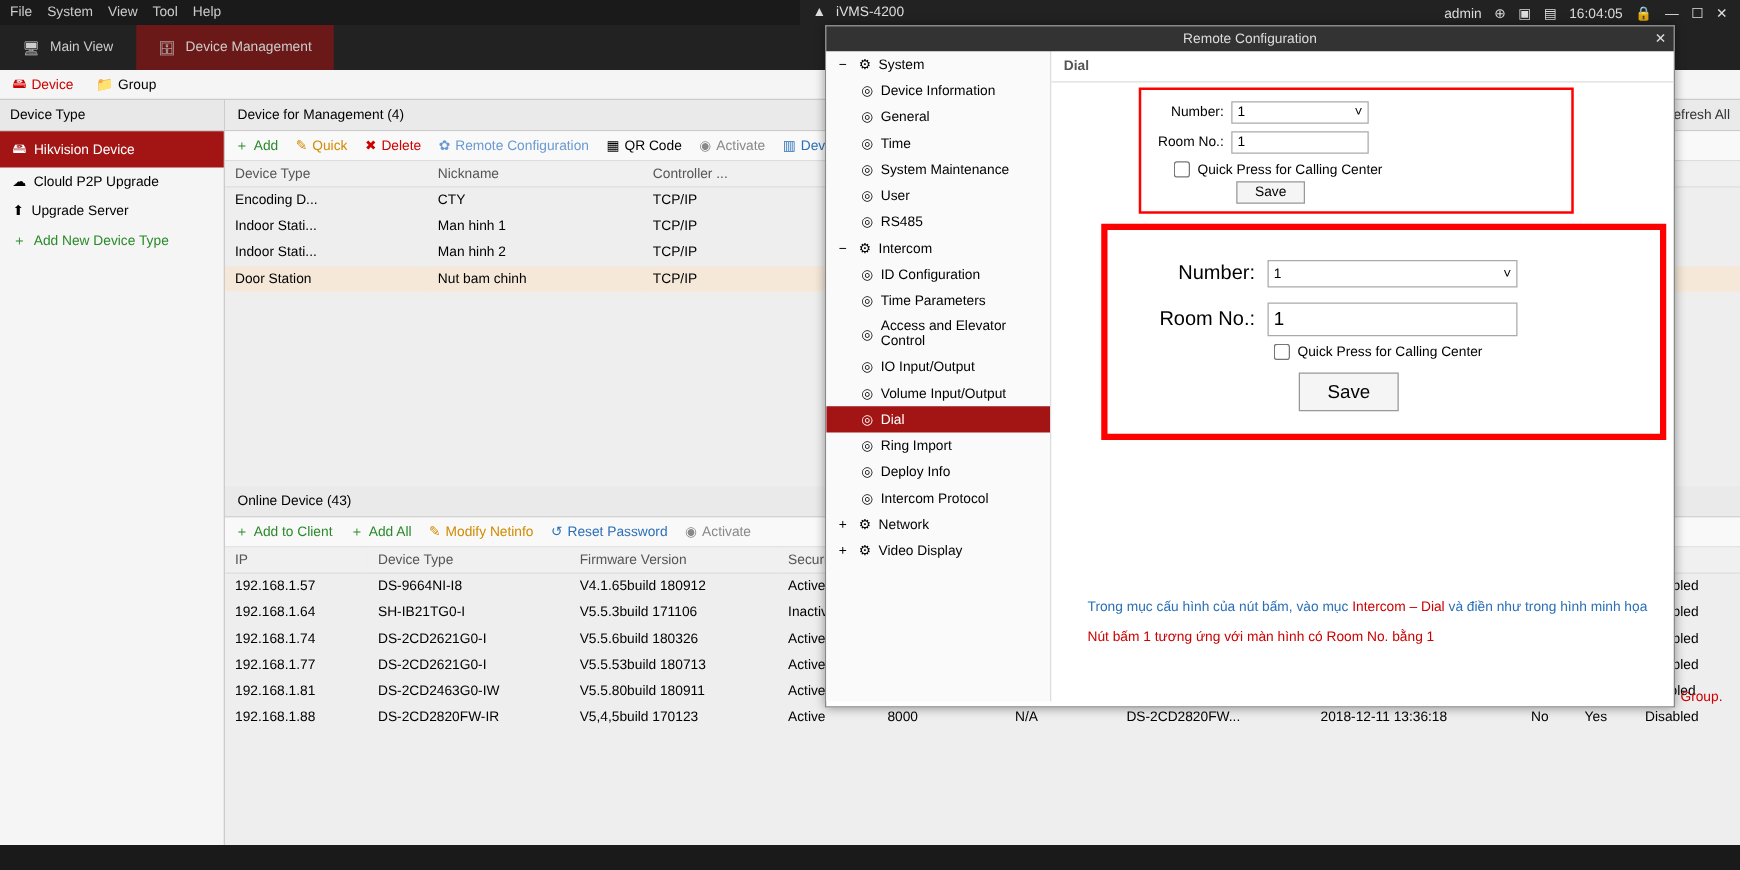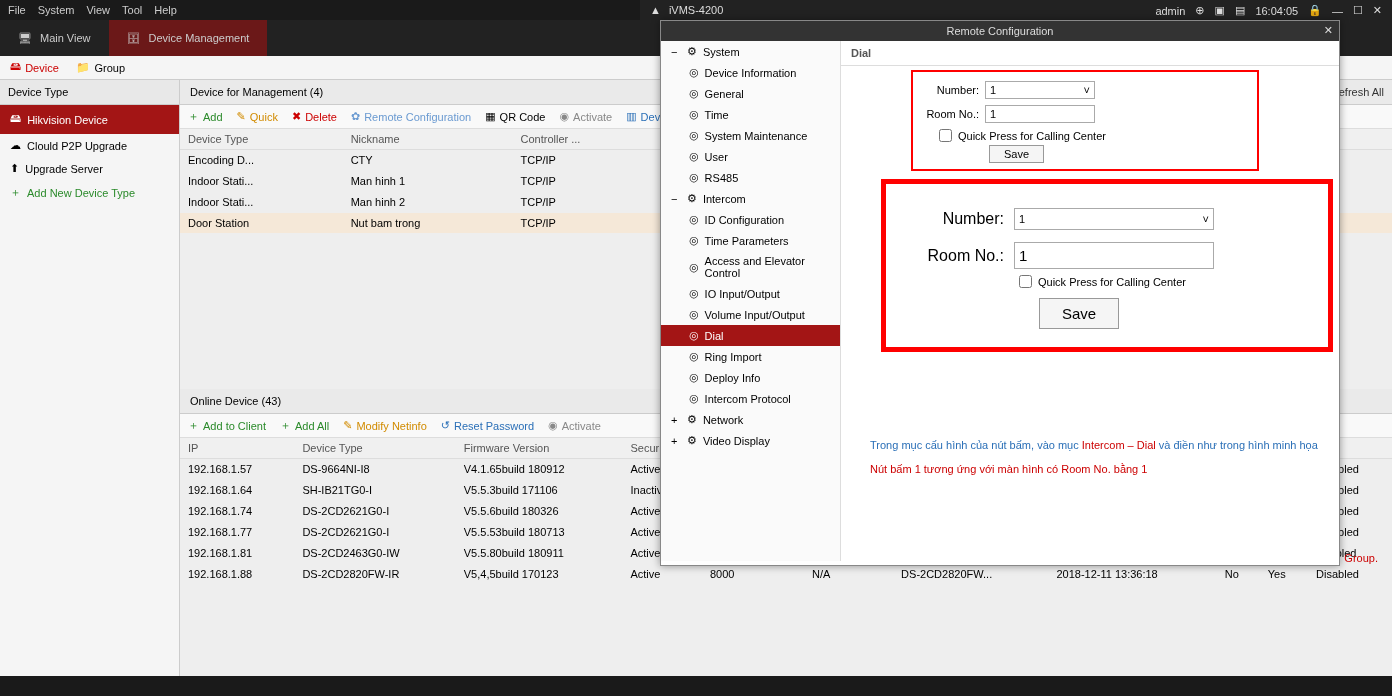--- a/index.html
+++ b/index.html
@@ -50,21 +50,21 @@
 .form-row input[type=text]{border:1px solid #aaa;padding:2px 4px;width:110px}
 .dd{border:1px solid #aaa;padding:2px 4px;width:110px;display:flex;justify-content:space-between}
 .save-btn{border:1px solid #999;padding:2px 14px;background:#f5f5f5;cursor:pointer;margin-left:70px}
 .large-box{border:5px solid red;margin:8px 6px 4px 40px;padding:18px;font-size:15px}
 .large-box .lr{display:flex;align-items:center;gap:10px;padding:6px 0}
 .large-box .lr label{width:100px;text-align:right;font-size:16px}
 .large-box .lr input{border:1px solid #aaa;padding:4px;width:200px;font-size:15px}
 .large-box .dd2{border:1px solid #aaa;padding:4px;width:200px;display:flex;justify-content:space-between;font-size:15px}
 .large-box .cb{display:flex;align-items:center;gap:6px;margin-left:115px;font-size:15px}
 .large-box .save2{border:1px solid #999;padding:6px 22px;background:#f5f5f5;cursor:pointer;margin-left:135px;font-size:15px}
-.annotation{position:absolute;left:870px;top:432px;width:500px;font-size:16px;line-height:1.5}
+.annotation{position:absolute;left:870px;top:473px;width:500px;font-size:16px;line-height:1.5}
 .saved{position:absolute;right:14px;top:552px;color:#c00;font-size:11px}
 .ic-gear{color:#6a9ad1}
 .refresh-all{position:absolute;right:8px;top:86px;color:#333;font-size:11px}
 </style>
 </head>
 <body>
 
 <div class="menubar">
   <span>File</span>
   <span>System</span>
@@ -174,21 +174,21 @@
             </tr>
             <tr>
               <td>Indoor Stati...</td>
               <td>Man hinh 2</td>
               <td>TCP/IP</td>
               <td>192.168.1.157:8000</td>
               <td>DS-KH8301-WT0120150714WR530578263C...</td>
             </tr>
             <tr class="sel">
               <td>Door Station</td>
-              <td>Nut bam trong</td>
+              <td>Nut bam chinh</td>
               <td>TCP/IP</td>
               <td>192.168.1.155:8000</td>
               <td>DS-KV8202-IM0120180903WR221931399CL...</td>
             </tr>
           </tbody>
       </table>
     </div>
 
     <div class="section-head">Online Device (43)</div>
     <div class="toolbar">

